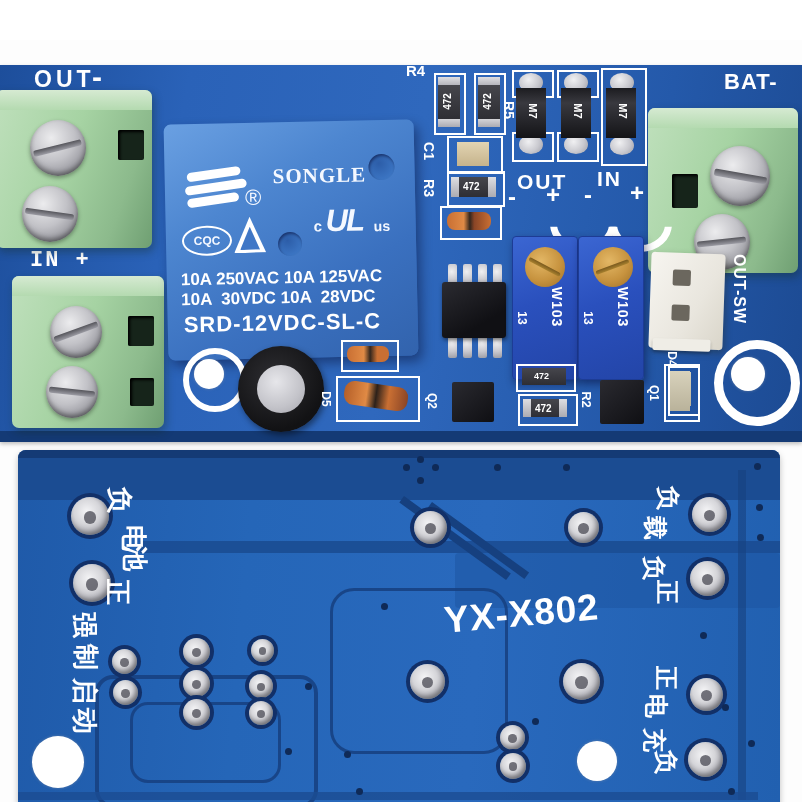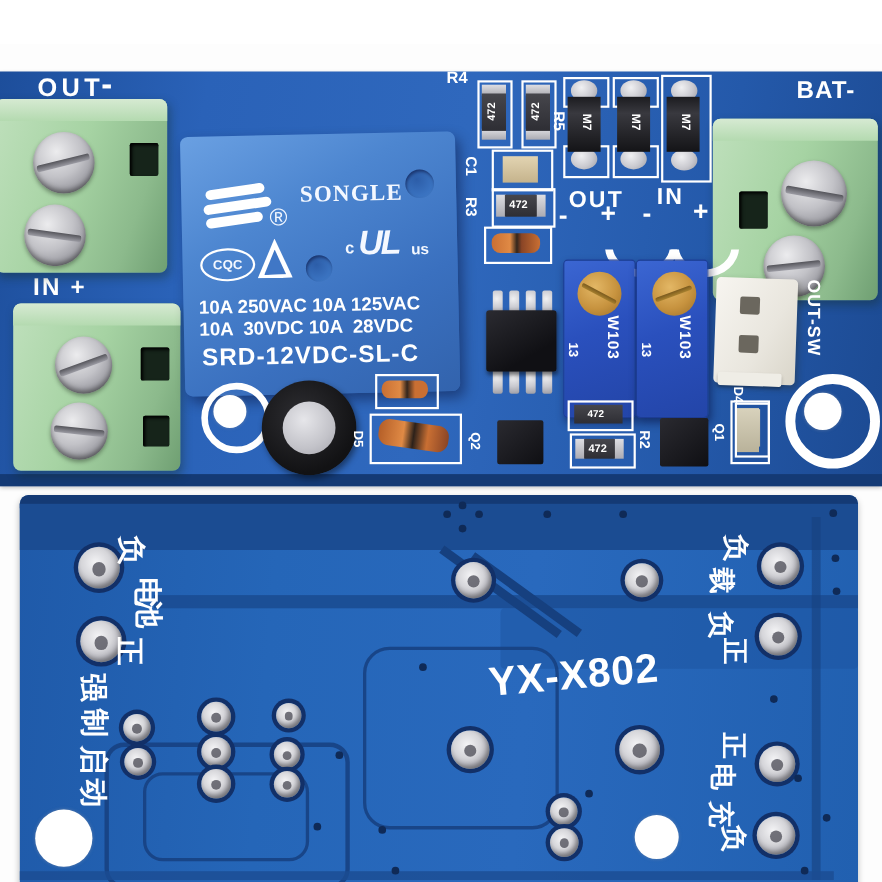--- a/index.html
+++ b/index.html
@@ -64,21 +64,21 @@
 <body>
 
 <div class="photo">
 
   <div class="a pcb-top"></div>
   <div class="a pcb-top-edge"></div>
 
   <div class="a sk" style="left:34px;top:26px;font-size:23px;letter-spacing:4px;">OUT</div>
   <div class="a sk" style="left:92px;top:20px;font-size:30px;">-</div>
   <div class="a sk" style="left:724px;top:29px;font-size:22px;letter-spacing:1px;">BAT-</div>
-  <div class="a sk" style="left:30px;top:208px;font-size:22px;letter-spacing:2px;">IN +</div>
+  <div class="a sk" style="left:30px;top:208px;font-size:22px;letter-spacing:2px;font-family:Liberation Mono, monospace;">IN +</div>
 
   <div class="a terminal" style="left:-4px;top:50px;width:156px;height:158px;">
     <div class="t-top"></div>
     <div class="t-hole" style="right:8px;top:40px;width:26px;height:30px;"></div>
     <div class="screw" style="left:34px;top:30px;width:56px;height:56px;">
         <div class="slot" style="transform:rotate(-14deg);"></div>
       </div>
     <div class="screw" style="left:26px;top:96px;width:56px;height:56px;">
         <div class="slot" style="transform:rotate(8deg);"></div>
       </div>

